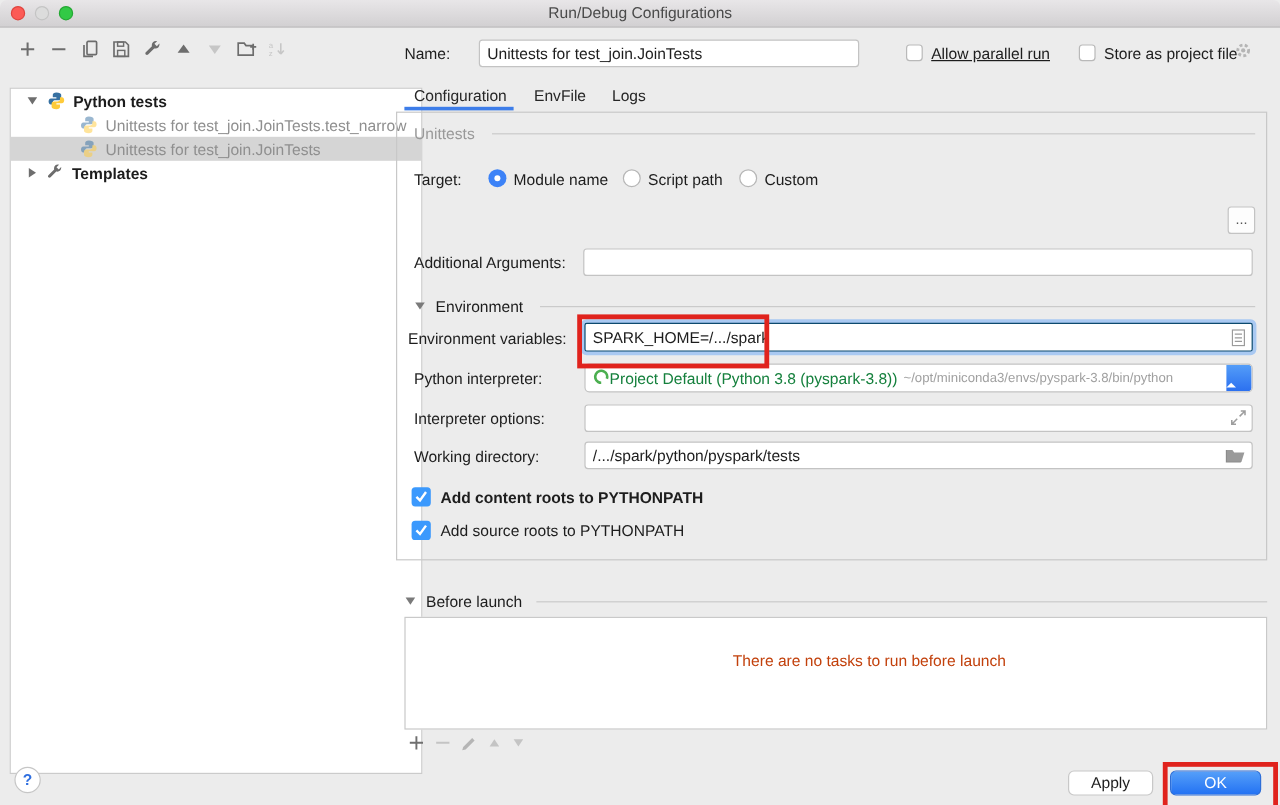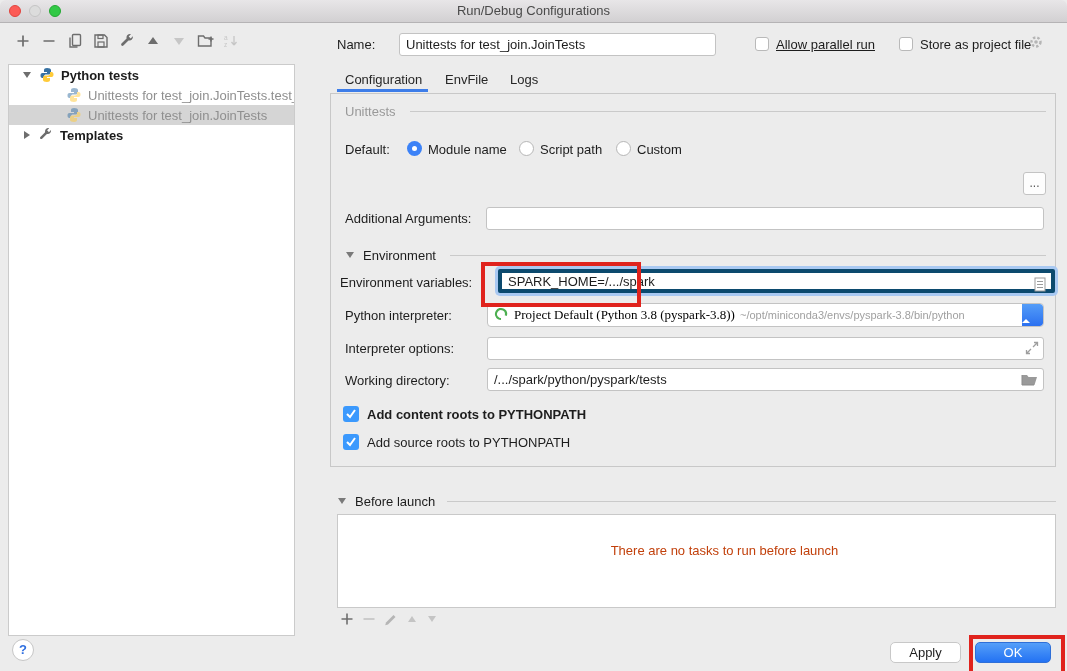--- a/index.html
+++ b/index.html
@@ -18,21 +18,21 @@
   .tl{width:12px;height:12px;border-radius:50%;box-sizing:border-box;}
   .tl.red{background:#fc5b56;border:1px solid #e0443e;}
   .tl.grey{background:#dcdcdc;border:1px solid #c4c4c4;}
   .tl.green{background:#32c946;border:1px solid #24a833;}
 
   
   .tree-toolbar{position:absolute;left:15px;top:33px;display:flex;gap:10px;align-items:center;}
   .tbi{width:16px;height:16px;display:inline-block;}
 
   
-  .tree-panel{position:absolute;left:8px;top:64px;width:287px;height:572px;
+  .tree-panel{position:absolute;left:8px;top:73px;width:344px;height:572px;
     background:#fff;border:1px solid #cbcbcb;box-sizing:border-box;overflow:hidden;}
   .tree-row{height:20px;display:flex;align-items:center;white-space:nowrap;overflow:hidden;}
   .tree-row.selected{background:#d5d5d5;}
   .t-label{margin-left:6px;}
   .t-label.bold{font-weight:700;color:#1c1c1c;}
   .t-label.dim{color:#8f8f8f;}
   .tri-down{width:0;height:0;border-left:4.5px solid transparent;border-right:4.5px solid transparent;
     border-top:6px solid #6e6e6e;margin-left:14px;}
   .tri-right{width:0;height:0;border-top:4.5px solid transparent;border-bottom:4.5px solid transparent;
     border-left:6px solid #6e6e6e;margin-left:15px;}
@@ -67,29 +67,29 @@
   .group-title{position:absolute;color:#999;}
   .group-line{position:absolute;height:1px;background:#cacaca;}
   .sec-tri{position:absolute;width:0;height:0;border-left:4.5px solid transparent;
     border-right:4.5px solid transparent;border-top:6px solid #7a7a7a;}
 
   .browse-btn{position:absolute;left:1023px;top:172px;width:23px;height:23px;border:1px solid #c3c3c3;
     border-radius:3px;background:#fdfdfd;color:#555;font-size:12px;line-height:19px;text-align:center;
     padding:0;font-family:"Liberation Sans",sans-serif;}
 
   .env-field{position:absolute;left:487px;top:269px;width:557px;height:24px;background:#fff;
-    border:4px solid #0c4a6e;border-radius:2px;box-shadow:0 0 0 3px #a9c9f2;box-sizing:border-box;margin-left:11px;}
+    border:1px solid #0c4a6e;border-radius:2px;box-shadow:0 0 0 3px #a9c9f2;box-sizing:border-box;}
   .env-field input{position:absolute;inset:0;border:none;outline:none;background:transparent;
     padding:0 24px 0 6px;font-family:"Liberation Sans",sans-serif;font-size:13px;color:#1d1d1d;width:100%;box-sizing:border-box;}
   .env-field .paste-ic{position:absolute;right:5px;top:4px;}
 
   .combo{position:absolute;left:487px;top:303px;width:557px;height:24px;background:#fff;
     border:1px solid #c3c3c3;border-radius:4px;box-sizing:border-box;display:flex;align-items:center;overflow:hidden;}
   .combo .ring{margin-left:6px;flex:0 0 auto;}
-  .combo .c-name{margin-left:6px;color:#000000;white-space:nowrap;font-family:Liberation Serif, serif;}
+  .combo .c-name{margin-left:0;color:#15803d;white-space:nowrap;}
   .combo .c-path{margin-left:5px;color:#a0a0a0;font-size:11px;white-space:nowrap;overflow:hidden;}
   .spinner{position:absolute;right:0;top:0;width:21px;height:22px;background:linear-gradient(#549df8,#2b70f0);
     border-radius:0 3px 3px 0;}
   .spin-up{width:0;height:0;border-left:4px solid transparent;border-right:4px solid transparent;
     border-bottom:4.5px solid #fff;margin:4px auto 2px;}
   .spin-down{width:0;height:0;border-left:4px solid transparent;border-right:4px solid transparent;
     border-top:4.5px solid #fff;margin:2px auto 0;}
   .field-ic{position:absolute;}
 
   
@@ -218,21 +218,21 @@
   <span class="tab" style="left:345px;">Configuration</span>
   <span class="tab" style="left:445px;">EnvFile</span>
   <span class="tab" style="left:510px;text-align:center;">Logs</span>
   <div class="tab-underline"></div>
 
   <div class="form-panel"></div>
 
   <span class="group-title" style="left:345px;top:104px;">Unittests</span>
   <div class="group-line" style="left:410px;top:111px;width:636px;"></div>
 
-  <span class="lbl" style="left:345px;top:142px;">Default:</span>
+  <span class="lbl" style="left:345px;top:142px;">Target:</span>
   <span class="radio on" style="left:407px;top:141px;"></span>
   <span class="lbl" style="left:428px;top:142px;">Module name</span>
   <span class="radio off" style="left:519px;top:141px;"></span>
   <span class="lbl" style="left:540px;top:142px;">Script path</span>
   <span class="radio off" style="left:616px;top:141px;"></span>
   <span class="lbl" style="left:637px;top:142px;">Custom</span>
 
   <button class="browse-btn">...</button>
 
   <span class="lbl" style="left:345px;top:211px;">Additional Arguments:</span>

